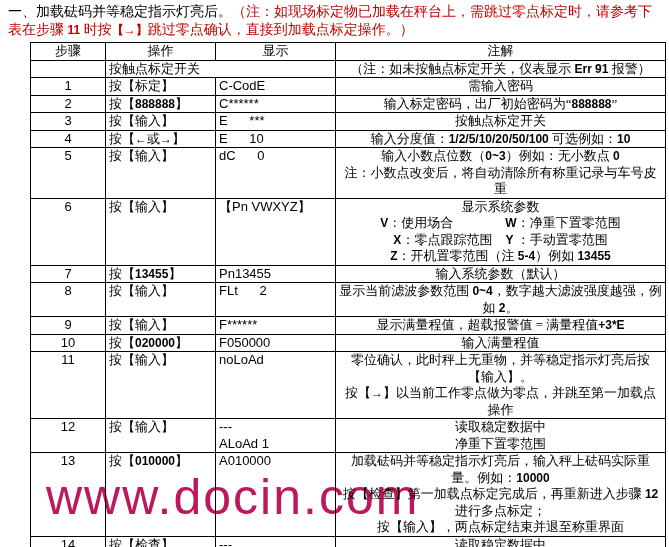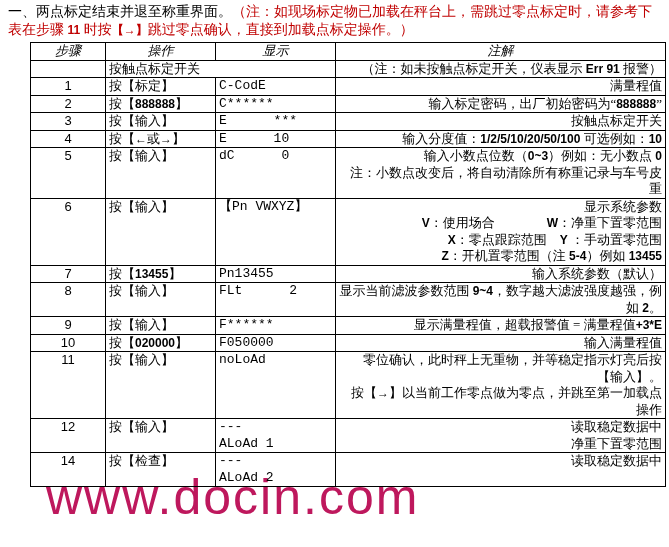--- a/index.html
+++ b/index.html
@@ -25,40 +25,40 @@
   }
   table.cal{
     position:relative;z-index:1;border-collapse:collapse;
     margin-left:30px;width:635px;table-layout:fixed;background:transparent;
   }
   table.cal th, table.cal td{
     border:1px solid #000;padding:0 3px;
     font-size:13px;line-height:16.5px;vertical-align:top;
     font-weight:normal;overflow:hidden;
   }
-  th{font-size:13.5px;font-style:italic;}
+  th{font-size:13.5px;}
   td.step{
     text-align:center;vertical-align:middle;
     font-family:"Liberation Sans","DejaVu Sans",sans-serif;
     font-weight:bold;font-size:12px;
   }
   td.op{text-align:left;}
   td.disp{
-    font-family:Liberation Mono, monospace;
+    font-family:Liberation Sans, sans-serif;
     font-weight:bold;font-size:12px;white-space:pre-wrap;
   }
-  td.note-cell{text-align:right;}
+  td.note-cell{text-align:center;}
 </style>
 </head>
 <body>
 
 <div class="watermark">www.docin.com</div>
 
 <div class="title">
-  <span>一、两点标定结束并退至称重界面。</span><span class="note"><span>（注：如现场标定物已加载在秤台上，需跳过零点标定时，请参考下表在步骤 </span><span class="b">11</span><span> 时按</span><span class="b">【→】</span><span>跳过零点确认，直接到加载点标定操作。）</span></span>
+  <span>一、加载砝码并等稳定指示灯亮后。</span><span class="note"><span>（注：如现场标定物已加载在秤台上，需跳过零点标定时，请参考下表在步骤 </span><span class="b">11</span><span> 时按</span><span class="b">【→】</span><span>跳过零点确认，直接到加载点标定操作。）</span></span>
 </div>
 
 <table class="cal">
   <colgroup>
     <col style="width:75px">
       <col style="width:110px">
       <col style="width:120px">
       <col style="width:330px">
   </colgroup>
   <thead>
@@ -75,21 +75,21 @@
         <td class="op" colspan="2">按触点标定开关</td>
         <td class="note-cell">
           <div>（注：如未按触点标定开关，仪表显示 <span class="lat">Err</span> <span class="lat">91</span> 报警）</div>
         </td>
       </tr>
       <tr>
         <td class="step">1</td>
         <td class="op">按【标定】</td>
         <td class="disp">C-CodE</td>
         <td class="note-cell">
-          <div>满量程值</div>
+          <div>需输入密码</div>
         </td>
       </tr>
       <tr>
         <td class="step">2</td>
         <td class="op">按【<span class="lat">888888</span>】</td>
         <td class="disp">C******</td>
         <td class="note-cell">
           <div>输入标定密码，出厂初始密码为“<span class="lat">888888</span>”</div>
         </td>
       </tr>
@@ -135,21 +135,21 @@
         <td class="disp">Pn13455</td>
         <td class="note-cell">
           <div>输入系统参数（默认）</div>
         </td>
       </tr>
       <tr>
         <td class="step">8</td>
         <td class="op">按【输入】</td>
         <td class="disp">FLt      2</td>
         <td class="note-cell">
-          <div>显示当前滤波参数范围 <span class="lat">9~4</span>，数字越大滤波强度越强，例如 <span class="lat">2</span>。</div>
+          <div>显示当前滤波参数范围 <span class="lat">0~4</span>，数字越大滤波强度越强，例如 <span class="lat">2</span>。</div>
         </td>
       </tr>
       <tr>
         <td class="step">9</td>
         <td class="op">按【输入】</td>
         <td class="disp">F******</td>
         <td class="note-cell">
           <div>显示满量程值，超载报警值 = 满量程值<span class="lat">+3*E</span></div>
         </td>
       </tr>
@@ -171,20 +171,30 @@
         </td>
       </tr>
       <tr>
         <td class="step">12</td>
         <td class="op">按【输入】</td>
         <td class="disp">---
 ALoAd 1</td>
         <td class="note-cell">
           <div>读取稳定数据中</div>
           <div>净重下置零范围</div>
+        </td>
+      </tr>
+      <tr>
+        <td class="step">13</td>
+        <td class="op">按【<span class="lat">010000</span>】</td>
+        <td class="disp">A010000</td>
+        <td class="note-cell">
+          <div>加载砝码并等稳定指示灯亮后，输入秤上砝码实际重量。例如：<span class="lat">10000</span></div>
+          <div>按【检查】第一加载点标定完成后，再重新进入步骤 <span class="lat">12</span> 进行多点标定；</div>
+          <div>按【输入】，两点标定结束并退至称重界面</div>
         </td>
       </tr>
       <tr>
         <td class="step">14</td>
         <td class="op">按【检查】</td>
         <td class="disp">---
 ALoAd 2</td>
         <td class="note-cell">
           <div>读取稳定数据中</div>
         </td>

